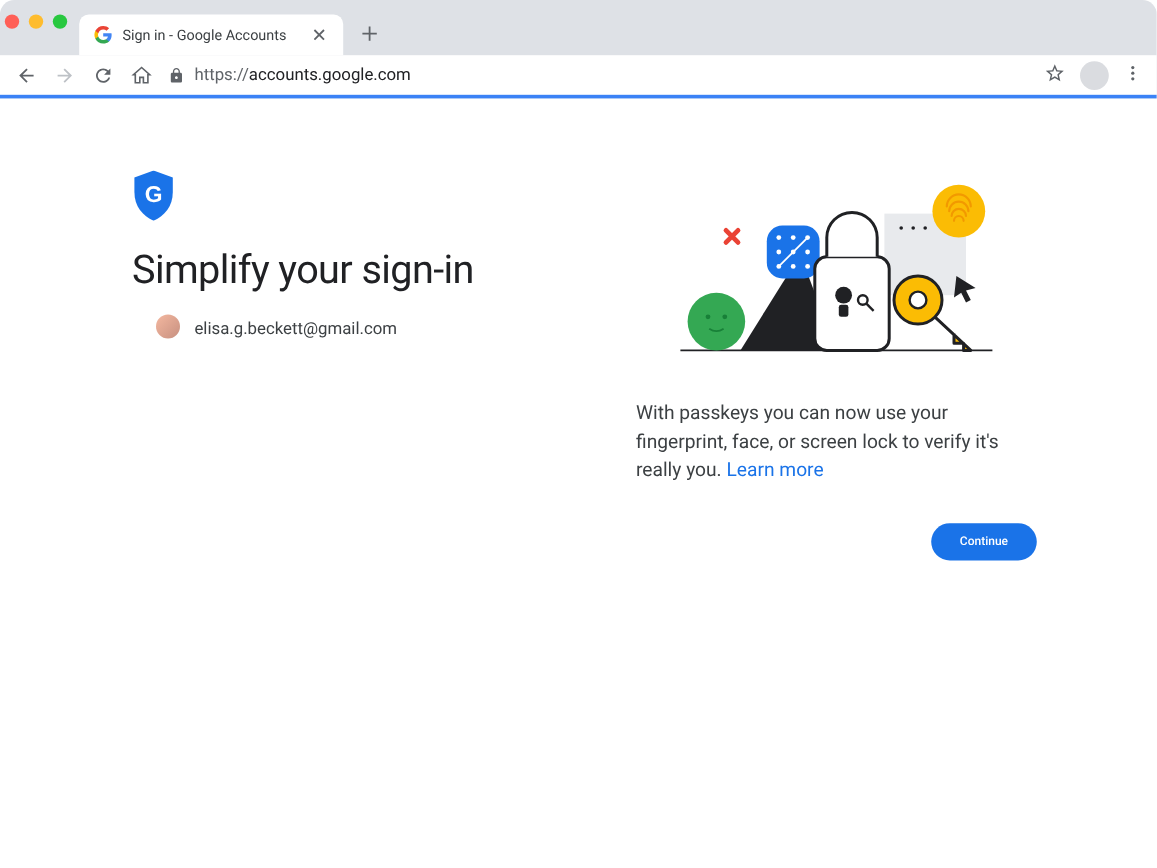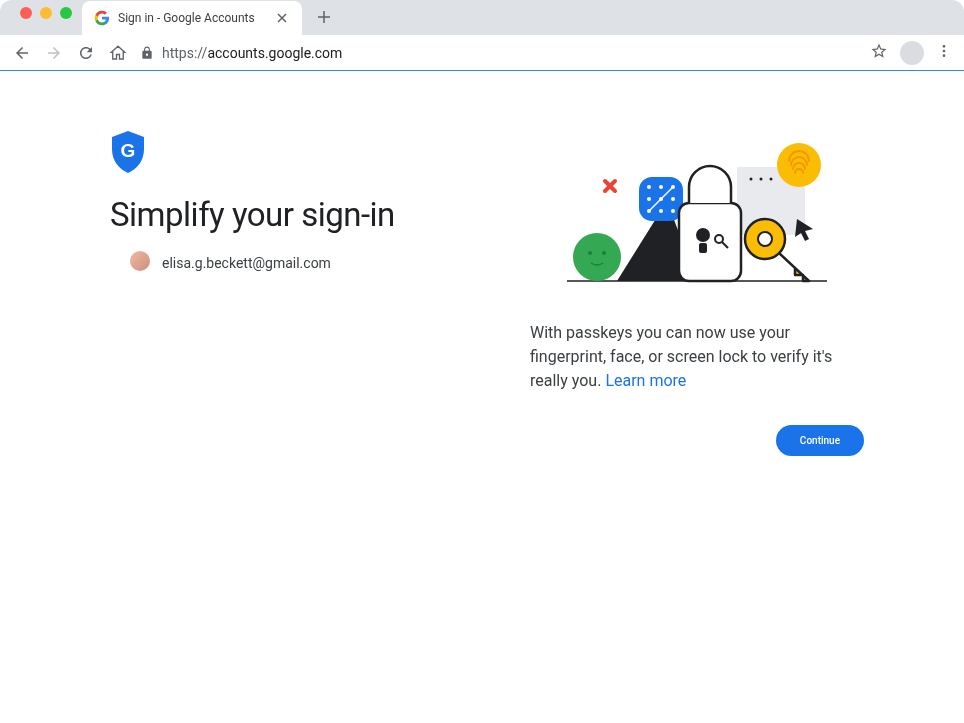--- a/index.html
+++ b/index.html
@@ -1,32 +1,32 @@
 <!DOCTYPE html>
 <html><head>
   <meta charset="utf-8">
   <style>
     * { margin: 0; padding: 0; box-sizing: border-box; }
     body { font-family: 'Google Sans', Roboto, Arial, sans-serif; background: #fff; width: 964px; height: 723px; overflow: hidden; border-radius: 12px; }
     
     
     .browser-chrome { background: #dee1e6; }
-    .tab-bar { height: 35px; display: flex; align-items: flex-end; padding-left: 16px; }
+    .tab-bar { height: 46px; display: flex; align-items: flex-end; padding-left: 0; }
     .window-controls { display: flex; gap: 8px; padding: 0 10px 10px 4px; align-self: center; }
     .wc { width: 12px; height: 12px; border-radius: 50%; }
     .wc-close { background: #ff5f57; }
     .wc-min { background: #febc2e; }
     .wc-max { background: #28c840; }
     .tab { background: #fff; height: 34px; display: flex; align-items: center; padding: 0 12px; border-radius: 8px 8px 0 0; min-width: 220px; gap: 8px; font-size: 12px; color: #3c4043; }
     .tab-favicon { width: 16px; height: 16px; }
     .tab-title { flex: 1; }
     .tab-close { color: #5f6368; font-size: 14px; width: 16px; height: 16px; display: flex; align-items: center; justify-content: center; }
     .new-tab { width: 28px; height: 28px; margin-left: 8px; margin-bottom: 4px; display: flex; align-items: center; justify-content: center; color: #5f6368; font-size: 18px; }
     
-    .address-bar { background: #fff; height: 36px; display: flex; align-items: center; padding: 0 12px; gap: 12px; border-bottom: 1px solid #3b82f6; }
+    .address-bar { background: #fff; height: 36px; display: flex; align-items: center; padding: 0 12px; gap: 12px; border-bottom: 3px solid #3b82f6; }
     .nav-btn { width: 20px; height: 20px; display: flex; align-items: center; justify-content: center; color: #5f6368; }
     .nav-btn.disabled { color: #bdc1c6; }
     .url-bar { flex: 1; display: flex; align-items: center; gap: 8px; font-size: 14px; color: #5f6368; }
     .url-domain { color: #202124; }
     .url-path { color: #5f6368; }
     .star-btn { color: #5f6368; }
     .profile-dot { width: 24px; height: 24px; border-radius: 50%; background: #dadce0; }
     .menu-btn { color: #5f6368; }
     
     

